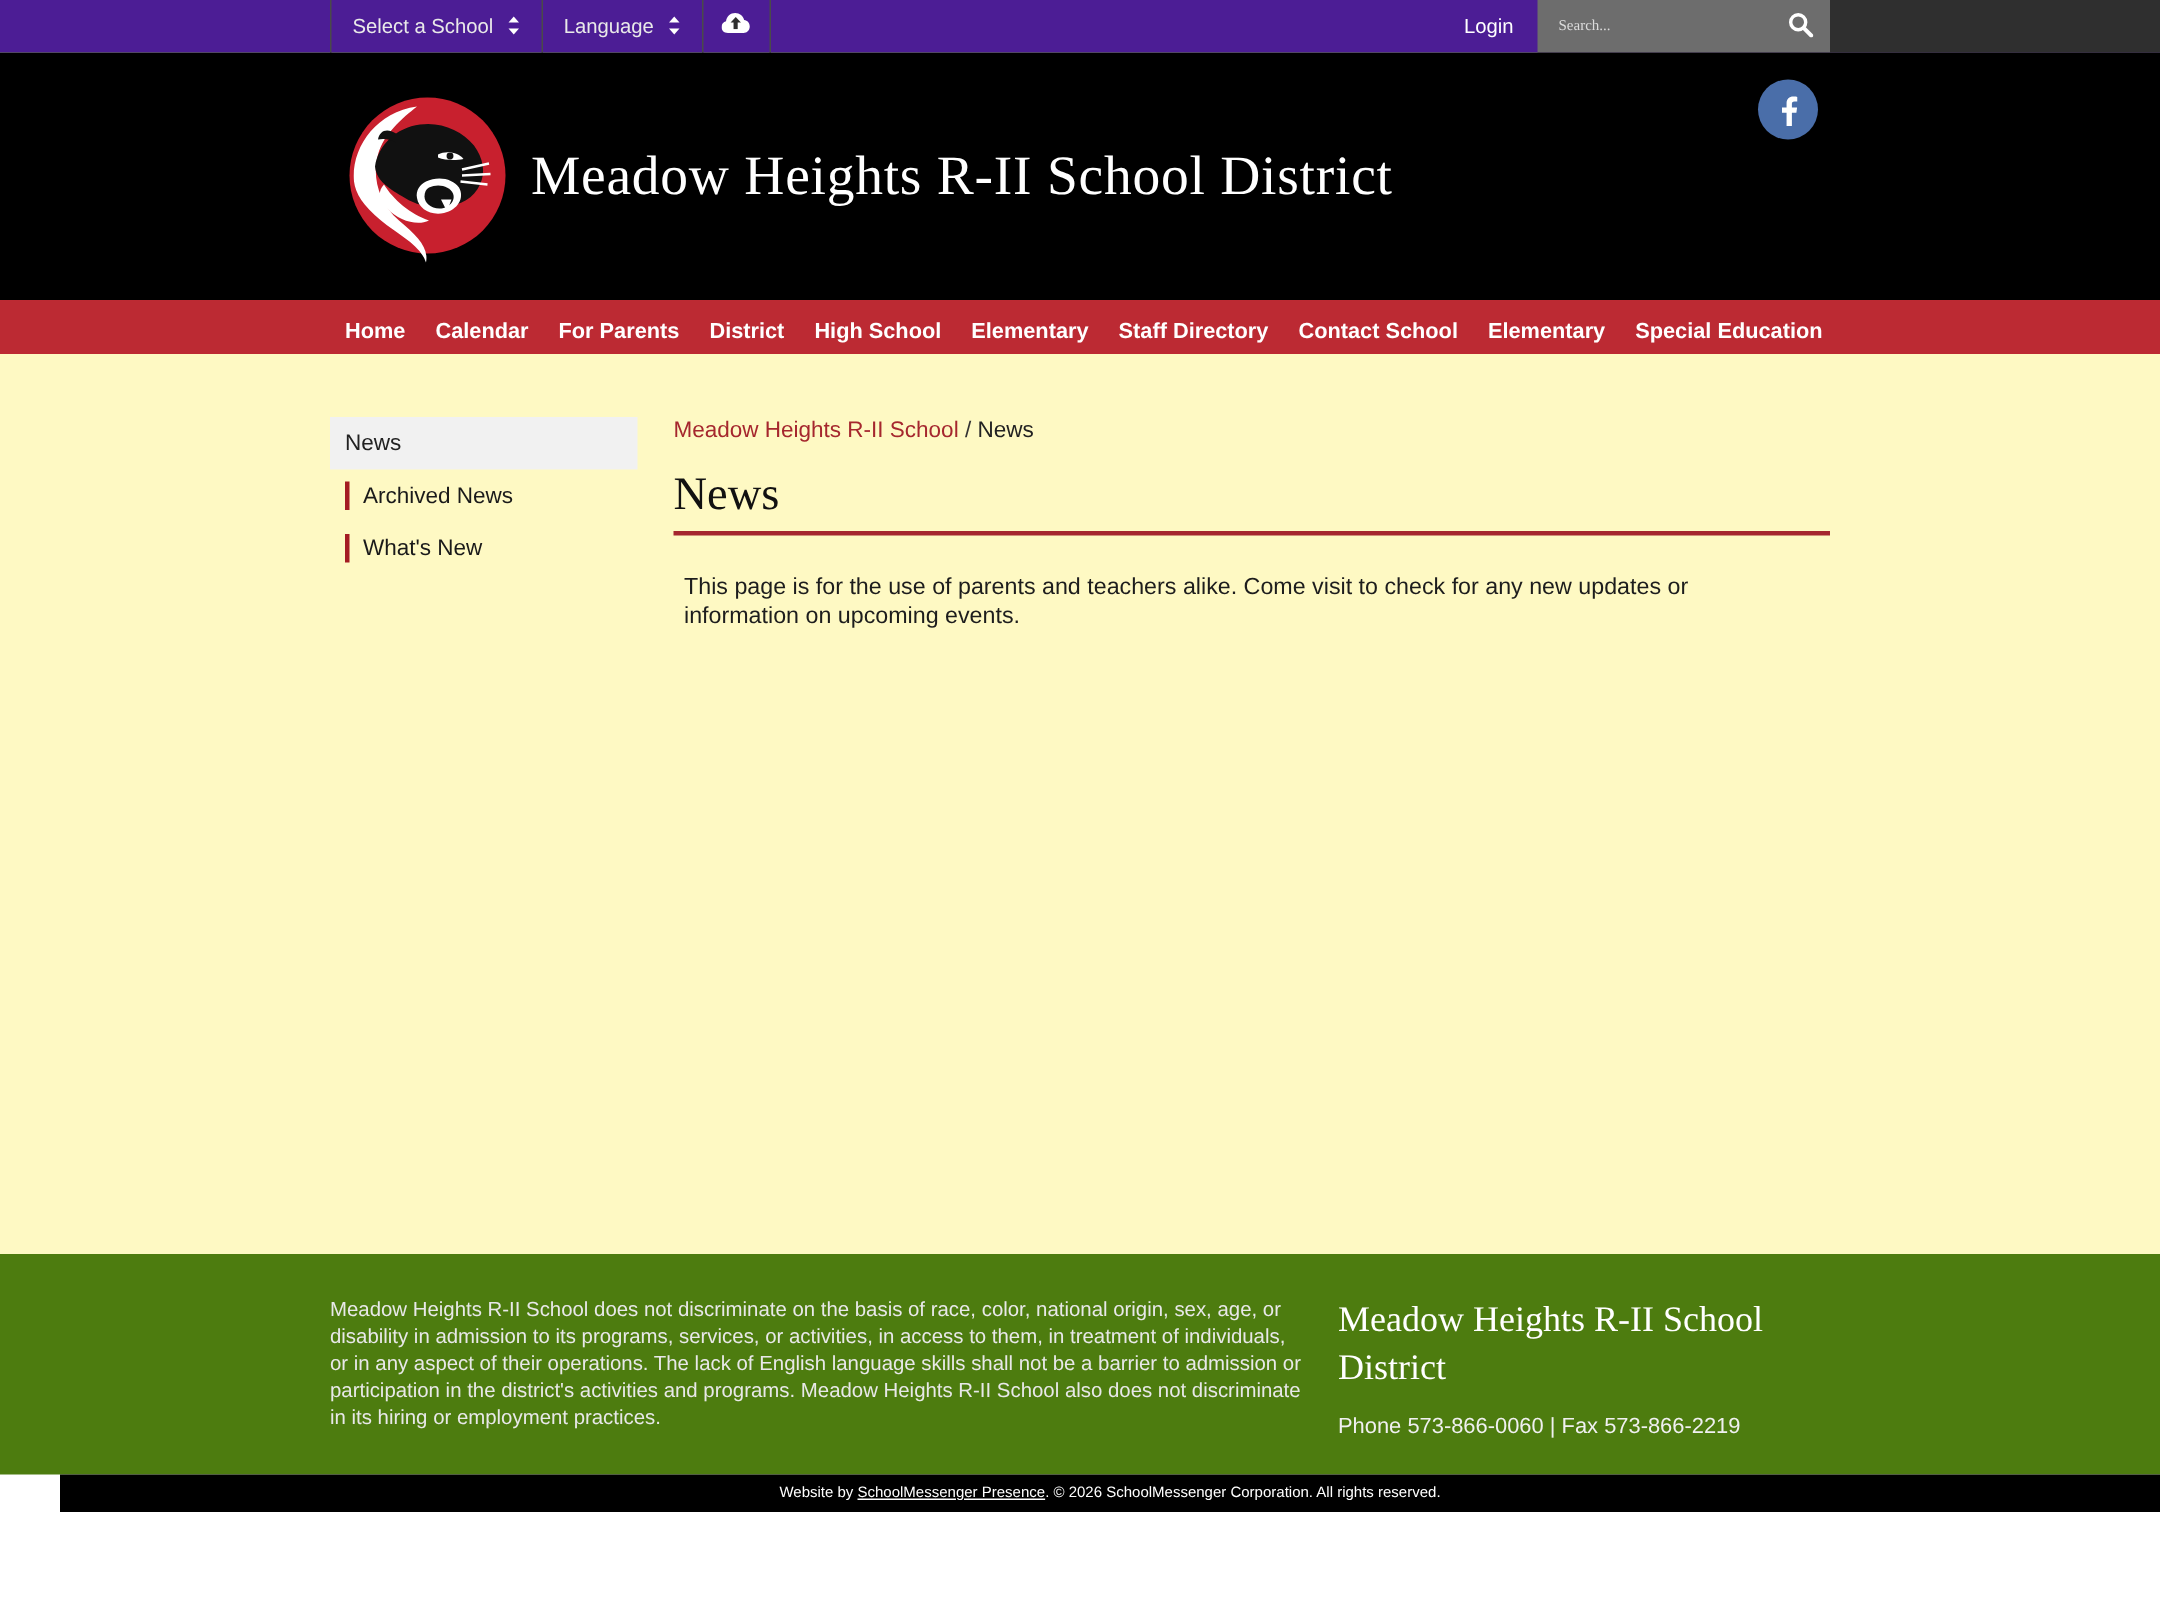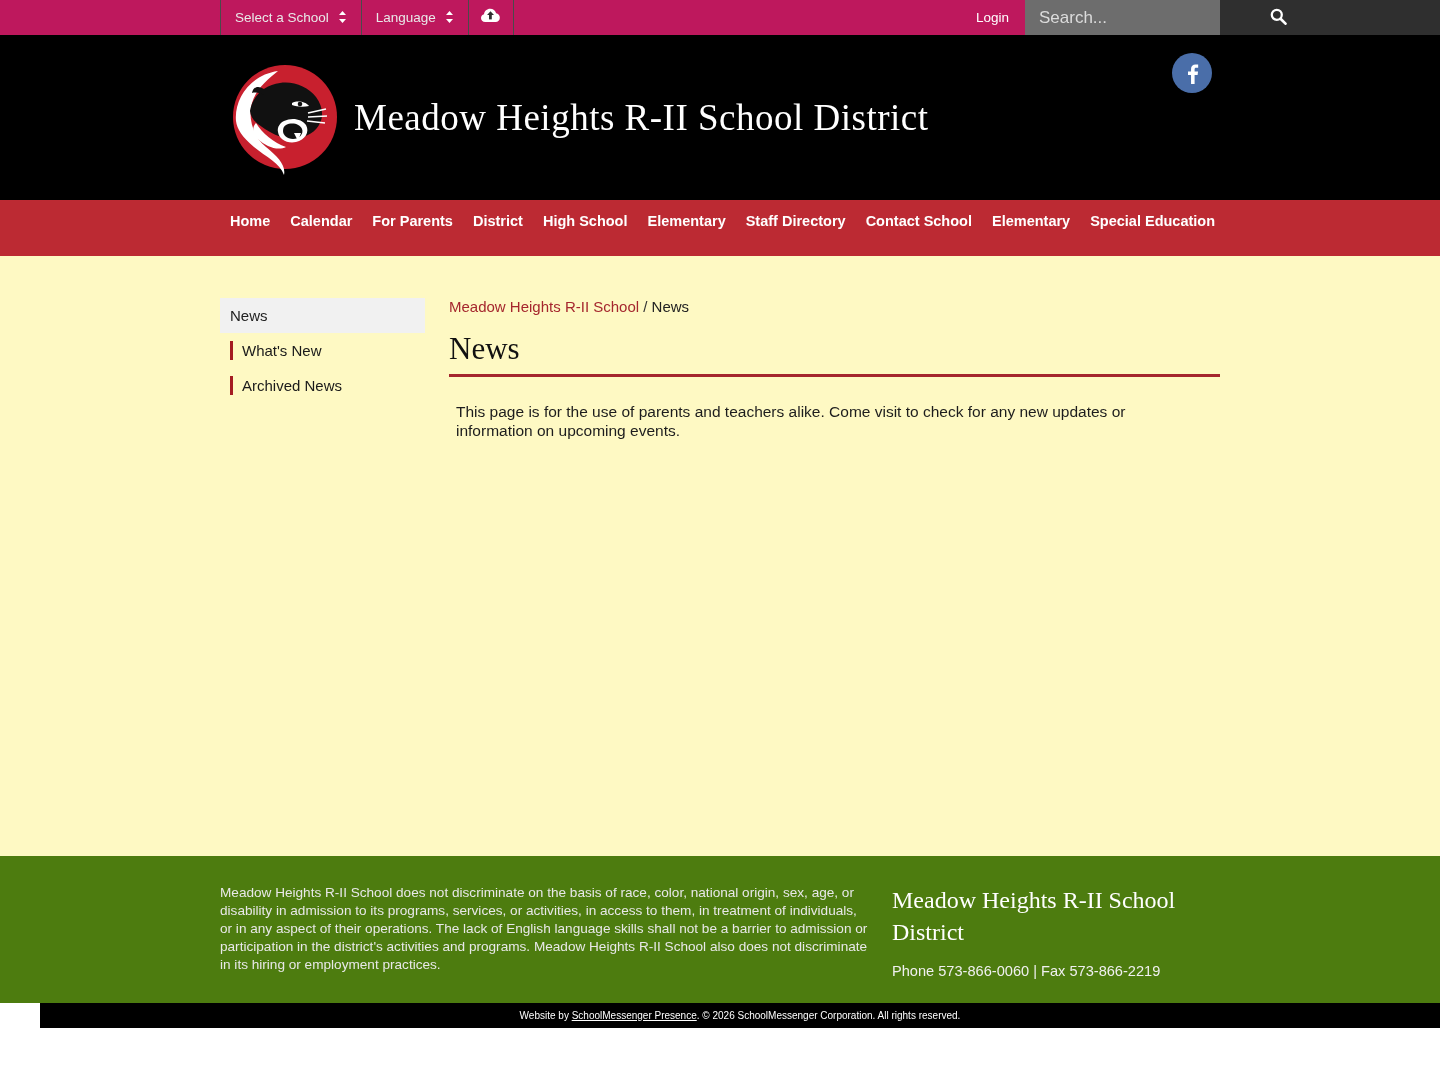--- a/index.html
+++ b/index.html
@@ -14,21 +14,21 @@
     overflow: hidden;
   }
   .page {
     width: 1440px;
     position: relative;
   }
 
   
   .topbar {
     height: 35px;
-    background: #be185d;
+    background: #4c1d95;
     display: flex;
     align-items: stretch;
     position: relative;
   }
   .topbar-left {
     margin-left: 220px;
     display: flex;
     align-items: stretch;
   }
   .tb-item {
@@ -77,22 +77,22 @@
     display: flex;
     align-items: center;
     position: relative;
   }
   .search-input {
     flex: 1;
     background: transparent;
     border: 0;
     outline: none;
     color: #ffffff;
-    font-size: 17px;
-    font-family: Liberation Sans, sans-serif;
+    font-size: 10px;
+    font-family: Liberation Serif, serif;
     padding: 0 10px 0 14px;
     height: 20px;
   }
   .search-input::placeholder { color: #dcdcdc; opacity: 1; }
   .search-btn {
     background: transparent;
     border: 0;
     cursor: pointer;
     width: 40px;
     height: 35px;
@@ -146,21 +146,21 @@
     display: flex;
     align-items: center;
     justify-content: center;
     cursor: pointer;
   }
   .fb-icon svg { display: block; }
 
   
   .navbar {
     background: #bc2a33;
-    height: 56px;
+    height: 36px;
   }
   .nav-inner {
     width: 1000px;
     margin: 0 auto;
     height: 42px;
     display: flex;
     align-items: center;
   }
   .nav-item {
     color: #ffffff;
@@ -408,25 +408,25 @@
     </div>
   </div>
 
   <div class="content">
     <div class="content-inner">
 
       <div class="sidebar">
         <div class="side-head">News</div>
         <a class="side-item">
           <span class="side-bar-mark"></span>
-          <span>What's New</span>
+          <span>Archived News</span>
         </a>
         <a class="side-item">
           <span class="side-bar-mark"></span>
-          <span>Archived News</span>
+          <span>What's New</span>
         </a>
       </div>
 
       <div class="main">
         <div class="breadcrumb">
           <a>Meadow Heights R-II School</a><span class="sep"> / </span><span>News</span>
         </div>
 
         <h1 class="page-title">News</h1>
         <div class="title-rule"></div>

